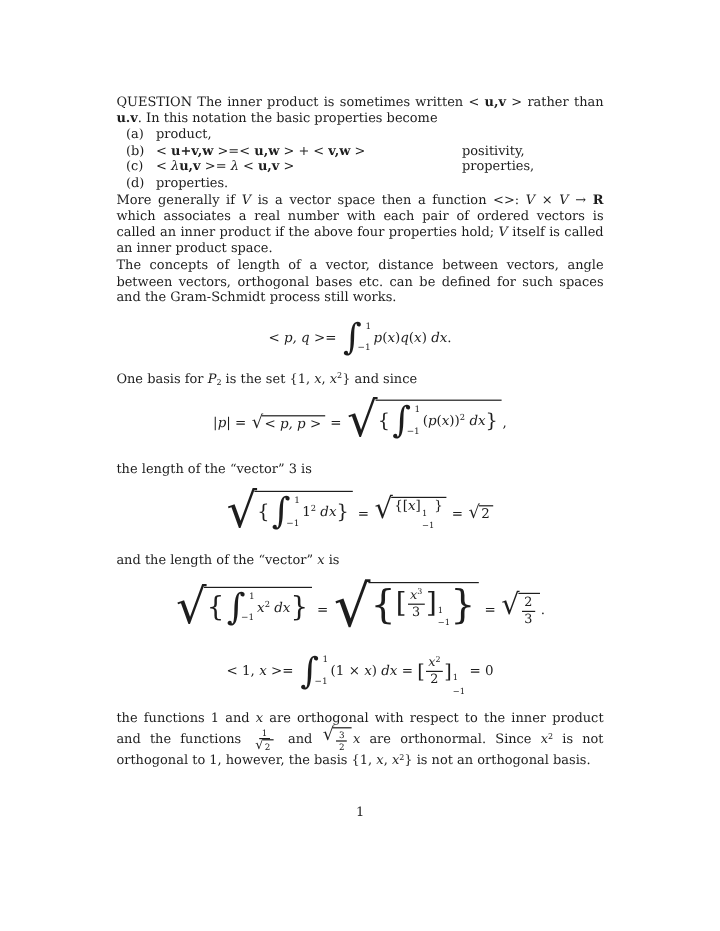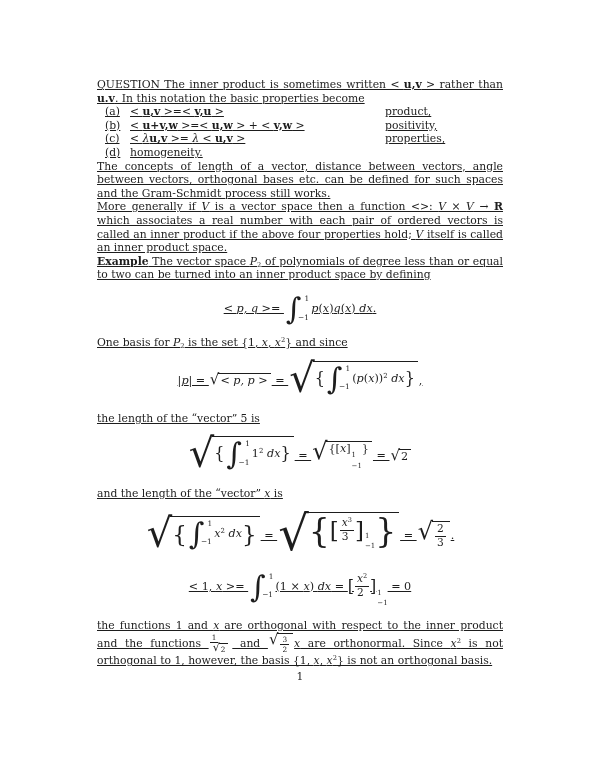--- a/index.html
+++ b/index.html
@@ -2,40 +2,40 @@
 <html><head>
 <meta charset="utf-8">
 <style>
   html,body{margin:0;padding:0;}
   body{background:#ffffff;width:600px;height:776px;overflow:hidden;}
   .page{
     position:relative;width:600px;height:776px;background:#ffffff;
     color:#1d1d1d;font-family:"DejaVu Serif","Liberation Serif",serif;
     font-size:10.8px;line-height:13.6px;
   }
-  .content{position:absolute;left:97px;top:78px;width:406px;text-decoration:underline;}
+  .content{position:absolute;left:97px;top:78px;width:406px;}
   .para{margin:0;text-align:justify;}
   .bf{font-weight:bold;}
   .it{font-style:italic;}
   
   .props{width:100%;}
   .prop-row{display:flex;align-items:baseline;}
   .prop-label{width:33px;padding-left:8px;box-sizing:border-box;flex:none;}
   .prop-expr{flex:1;}
   .prop-name{width:118px;flex:none;}
   
   .formula{text-align:center;font-size:11.2px;margin:11px 0;line-height:1.1;}
   sup,sub{font-size:0.62em;line-height:0;}
   sup{vertical-align:0.55em;}
   sub{vertical-align:-0.3em;}
   
   .ss{display:inline-flex;flex-direction:column;justify-content:center;align-items:flex-start;
       font-size:0.62em;line-height:1.5;vertical-align:-0.7em;margin-left:1px;}
   
-  .frac{display:inline-flex;flex-direction:column;align-items:flex-start;vertical-align:middle;
+  .frac{display:inline-flex;flex-direction:column;align-items:center;vertical-align:middle;
         font-size:0.95em;line-height:1.2;margin:0 1px;}
   .frac .num{border-bottom:1px solid currentColor;padding:0 2px;}
   .frac .den{padding:0 2px;}
   .frac.sm{font-size:0.68em;line-height:1.25;}
   
   .sqrt{display:inline-flex;align-items:flex-start;vertical-align:middle;margin:0 1px;}
   .sqrt > .rad{line-height:1;font-size:15px;transform:translateY(-1px);margin-right:-1px;flex:none;}
   .sqrt > .cnt{border-top:1.2px solid currentColor;padding:1px 3px 0 2px;display:inline-block;}
   .sqrt.xs > .rad{font-size:11px;transform:translateY(-1px);}
   .sqrt.md > .rad{font-size:24px;transform:translateY(-2px);}
@@ -58,42 +58,40 @@
 <body>
 
 <div class="page">
   <div class="content">
 
     <p class="para">QUESTION The inner product is sometimes written &lt; <span class="bf">u,v</span> &gt; rather than <span class="bf">u.v</span>. In this notation the basic properties become</p>
 
     <div class="props">
       <div class="prop-row">
         <span class="prop-label">(a)</span>
-        <span class="prop-expr">&lt; <span class="bf">u,v</span> &gt;=&lt; <span class="bf">v,u</span> &gt;</span>
         <span class="prop-name">product,</span>
       </div>
       <div class="prop-row">
         <span class="prop-label">(b)</span>
         <span class="prop-expr">&lt; <span class="bf">u+v,w</span> &gt;=&lt; <span class="bf">u,w</span> &gt; + &lt; <span class="bf">v,w</span> &gt;</span>
         <span class="prop-name">positivity,</span>
       </div>
       <div class="prop-row">
         <span class="prop-label">(c)</span>
         <span class="prop-expr">&lt; <span class="it">λ</span><span class="bf">u,v</span> &gt;= <span class="it">λ</span> &lt; <span class="bf">u,v</span> &gt;</span>
         <span class="prop-name">properties,</span>
       </div>
       <div class="prop-row">
         <span class="prop-label">(d)</span>
-        <span class="prop-name">homogeneity.</span>
+        <span class="prop-name">properties.</span>
       </div>
     </div>
 
+    <p class="para">More generally if <span class="it">V</span> is a vector space then a function &lt;&gt;: <span class="it">V</span> × <span class="it">V</span> → <span class="bf">R</span> which associates a real number with each pair of ordered vectors is called an inner product if the above four properties hold; <span class="it">V</span> itself is called an inner product space.</p>
     <p class="para">The concepts of length of a vector, distance between vectors, angle between vectors, orthogonal bases etc. can be defined for such spaces and the Gram-Schmidt process still works.</p>
-    <p class="para">More generally if <span class="it">V</span> is a vector space then a function &lt;&gt;: <span class="it">V</span> × <span class="it">V</span> → <span class="bf">R</span> which associates a real number with each pair of ordered vectors is called an inner product if the above four properties hold; <span class="it">V</span> itself is called an inner product space.</p>
-    <p class="para"><span class="bf">Example</span> The vector space <span class="it">P</span><sub>2</sub> of polynomials of degree less than or equal to two can be turned into an inner product space by defining</p>
 
     <div class="formula">&lt; <span class="it">p, q</span> &gt;= <span class="intgrl">
           <span class="int-sign">∫</span>
           <span class="int-lims">
             <span class="up">1</span>
             <span class="lo">−1</span>
           </span>
         </span><span class="it">p</span>(<span class="it">x</span>)<span class="it">q</span>(<span class="it">x</span>) <span class="it">dx</span>.</div>
 
     <p class="para">One basis for <span class="it">P</span><sub>2</sub> is the set {1, <span class="it">x</span>, <span class="it">x</span><sup>2</sup>} and since</p>
@@ -105,21 +103,21 @@
           <span class="rad">√</span>
           <span class="cnt"><span class="d1">{</span><span class="intgrl">
               <span class="int-sign">∫</span>
               <span class="int-lims">
                 <span class="up">1</span>
                 <span class="lo">−1</span>
               </span>
             </span>(<span class="it">p</span>(<span class="it">x</span>))<sup>2</sup> <span class="it">dx</span><span class="d1">}</span></span>
         </span>,</div>
 
-    <p class="para">the length of the “vector” 5 is</p>
+    <p class="para">the length of the “vector” 3 is</p>
 
     <div class="formula"><span class="sqrt lg">
           <span class="rad">√</span>
           <span class="cnt"><span class="d1">{</span><span class="intgrl">
               <span class="int-sign">∫</span>
               <span class="int-lims">
                 <span class="up">1</span>
                 <span class="lo">−1</span>
               </span>
             </span>1<sup>2</sup> <span class="it">dx</span><span class="d1">}</span></span>

